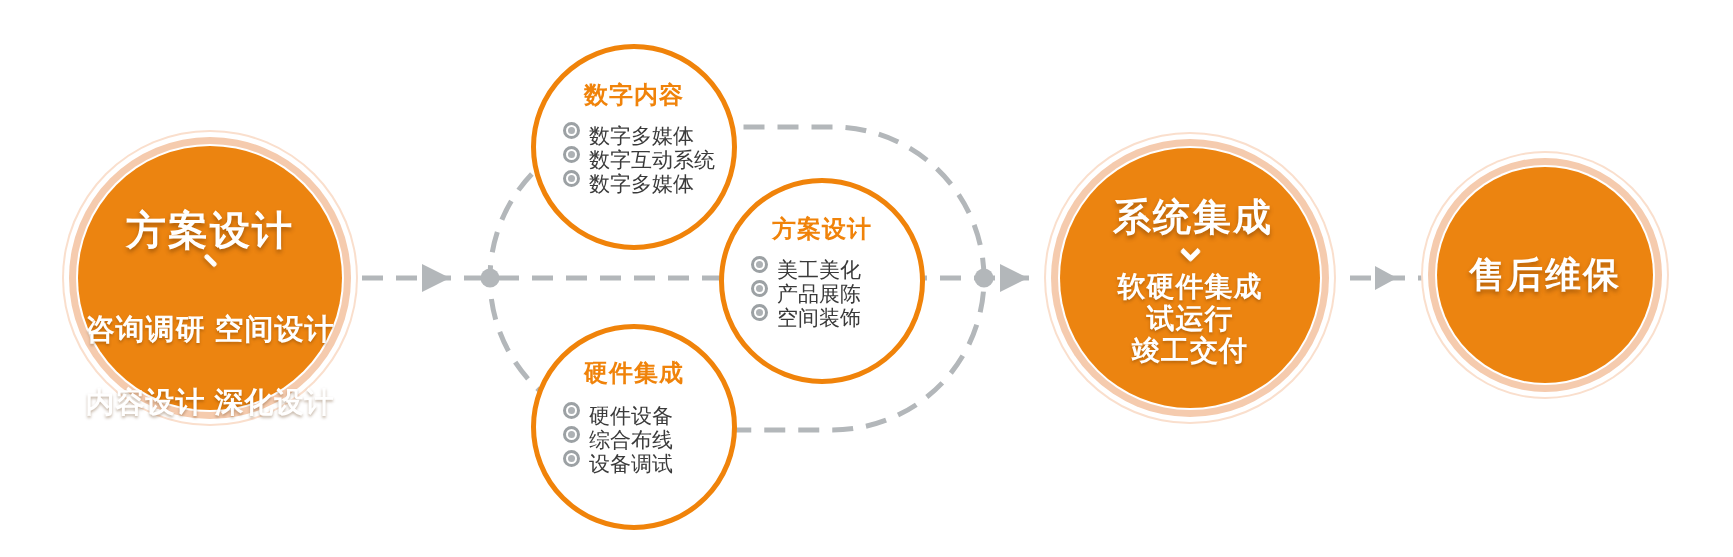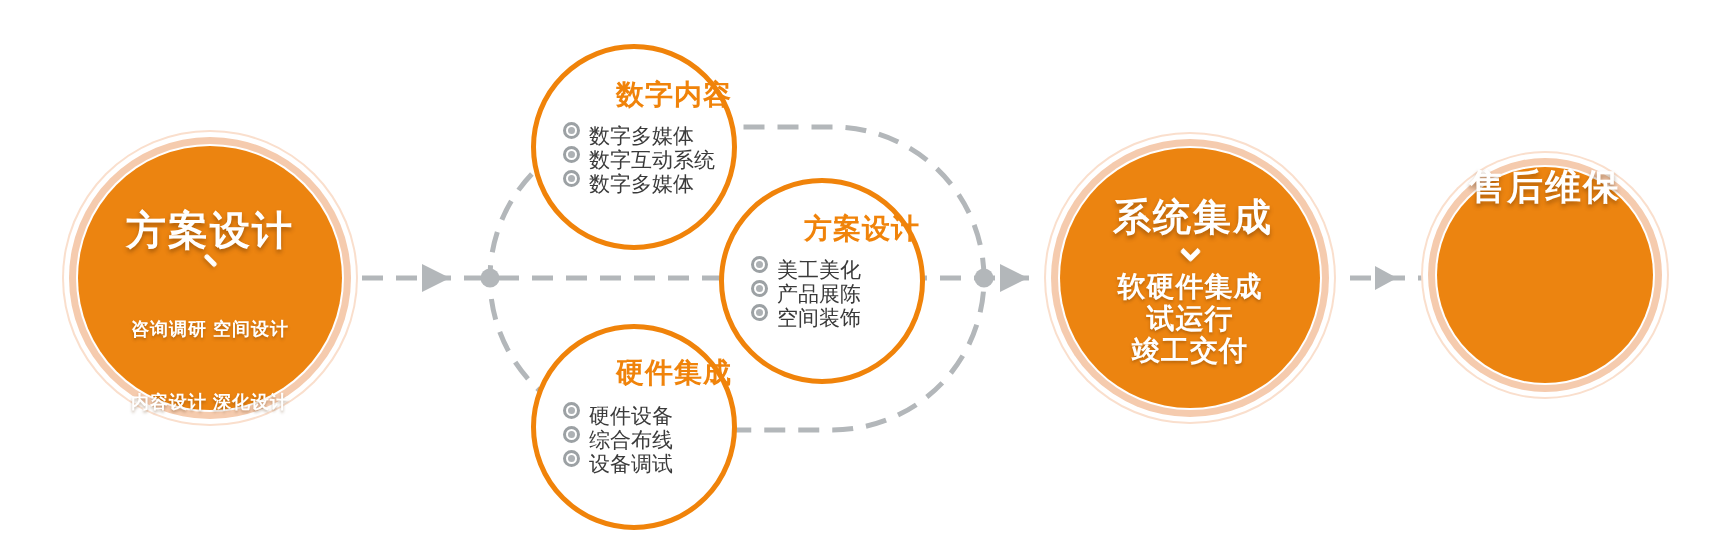--- a/index.html
+++ b/index.html
@@ -39,41 +39,41 @@
     text-shadow:0 2px 3px rgba(90,45,0,.35);
   }
   .chev{
     width:15px;height:15px;border-right:5px solid #fff;border-bottom:5px solid #fff;
     border-radius:2px;transform:rotate(45deg);
     filter:drop-shadow(0 2px 2px rgba(90,45,0,.35));
   }
   #node-plan-design{left:78px;top:146px;width:264px;height:264px;padding-top:62px;}
   #node-plan-design .title{font-size:40px;line-height:44px;}
   #node-plan-design .chev{margin:6px auto 10px;}
-  #node-plan-design .sub{font-size:18px;line-height:33px;margin-top:40px;}
+  #node-plan-design .sub{font-size:29px;line-height:33px;margin-top:40px;}
 
   #node-system-integration{left:1060px;top:148px;width:260px;height:260px;padding-top:48px;}
   #node-system-integration .title{font-size:38px;line-height:42px;margin-left:6px;}
   #node-system-integration .chev{margin:6px auto 12px;}
   #node-system-integration .sub{font-size:28px;line-height:32px;}
 
-  #node-after-sales{left:1437px;top:167px;width:216px;height:216px;}
+  #node-after-sales{left:1437px;top:167px;width:216px;height:216px;justify-content:center;}
   #node-after-sales .title{font-size:36px;line-height:40px;}
 
   
   .bubble{
     position:absolute;width:206px;height:206px;border-radius:50%;
     background:#fff;border:5px solid var(--stroke-orange);
   }
   #node-digital-content{left:531px;top:44px;}
   #node-decoration{left:719px;top:178px;}
   #node-hardware-integration{left:531px;top:324px;font-family:Liberation Mono, monospace;}
   .bubble .btitle{
-    margin-top:29px;text-align:right;color:var(--title-orange);
-    font-size:28px;font-weight:bold;line-height:34px;letter-spacing:1px;
+    margin-top:29px;text-align:center;color:var(--title-orange);
+    font-size:24px;font-weight:bold;line-height:34px;letter-spacing:1px;
   }
   .bubble .items{margin:10px 0 0 27px;display:flex;flex-direction:column;}
   .item{display:flex;align-items:flex-start;height:24px;font-size:21px;color:var(--item-text);}
   .item .ring{
     flex:0 0 auto;width:17px;height:17px;border:3px solid var(--bullet-ring-gray);border-radius:50%;
     background:#fff;display:flex;align-items:center;justify-content:center;margin-right:9px;
   }
   .item .ring i{display:block;width:7px;height:7px;border-radius:50%;background:var(--bullet-dot-gray);}
 </style>
 </head>

